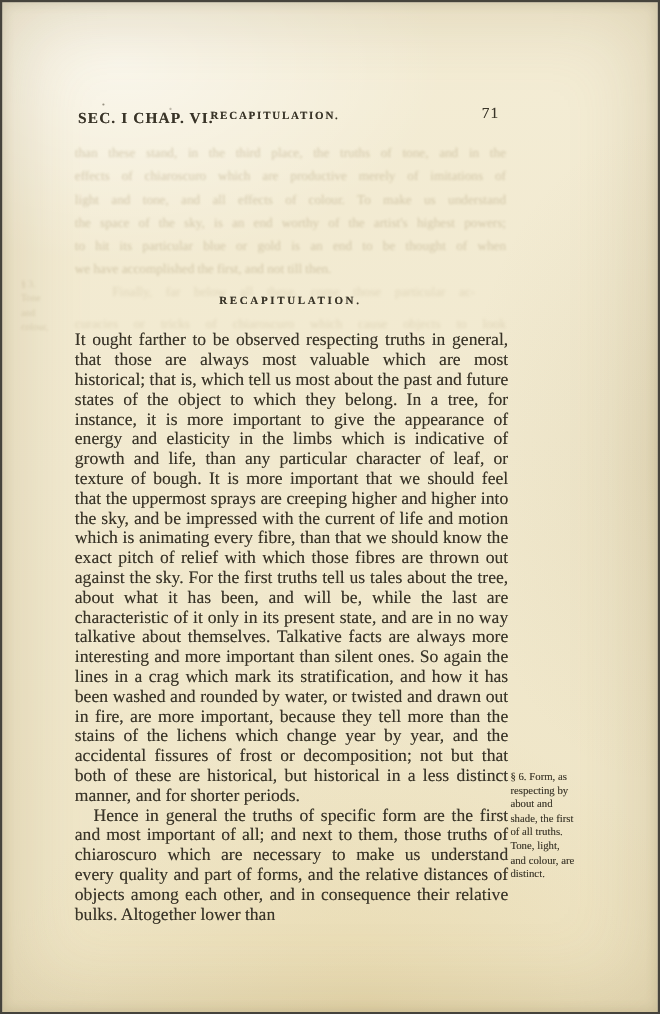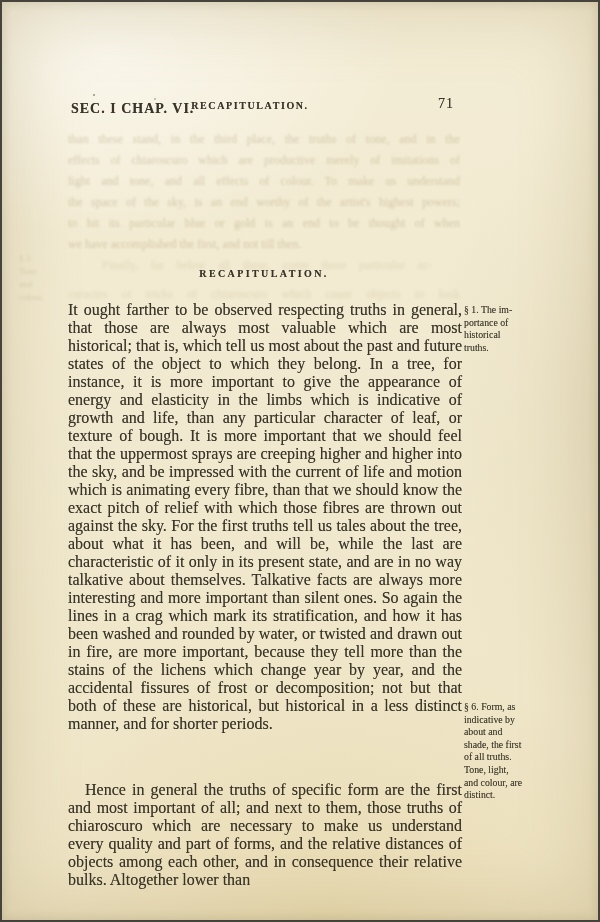--- a/index.html
+++ b/index.html
@@ -68,21 +68,21 @@
   .body-col {
     position: absolute; left: 66px; top: 299px; width: 394px;
   }
   .body-col p {
     margin: 0;
     font-size: 16px;
     line-height: 18px;
     text-align: justify;
     hyphens: none;
   }
-  .body-col p.indent { text-indent: 17px; margin-top: 48px; }
+  .body-col p.indent { text-indent: 17px; }
 
   
   .margin-note {
     position: absolute; left: 462px; width: 96px;
     font-size: 9.8px; line-height: 12.6px;
     color: #3e392c; text-shadow: 0 0 0.4px rgba(62,57,44,0.5);
   }
   .mn-1 { top: 302px; }
   .mn-2 { top: 699px; }
 
@@ -114,30 +114,24 @@
   <div class="rh-center ink">RECAPITULATION.</div>
   <div class="rh-page ink">71</div>
 
   <div class="section-heading ink">RECAPITULATION.</div>
 
   <div class="body-col">
     <p class="ink">It ought farther to be observed respecting truths in general, that those are always most valuable which are most historical; that is, which tell us most about the past and future states of the object to which they belong.  In a tree, for instance, it is more important to give the appearance of energy and elasticity in the limbs which is indicative of growth and life, than any particular character of leaf, or texture of bough.  It is more important that we should feel that the uppermost sprays are creeping higher and higher into the sky, and be impressed with the current of life and motion which is animating every fibre, than that we should know the exact pitch of relief with which those fibres are thrown out against the sky.  For the first truths tell us tales about the tree, about what it has been, and will be, while the last are characteristic of it only in its present state, and are in no way talkative about themselves.  Talkative facts are always more interesting and more important than silent ones.  So again the lines in a crag which mark its stratification, and how it has been washed and rounded by water, or twisted and drawn out in fire, are more important, because they tell more than the stains of the lichens which change year by year, and the accidental fissures of frost or decomposition; not but that both of these are historical, but historical in a less distinct manner, and for shorter periods.</p>
     <p class="ink indent">Hence in general the truths of specific form are the first and most important of all; and next to them, those truths of chiaroscuro which are necessary to make us understand every quality and part of forms, and the relative distances of objects among each other, and in consequence their relative bulks.  Altogether lower than</p>
   </div>
 
-  <div class="margin-note mn-1">
-    <div>§ 1.  The im-</div>
-    <div>portance of</div>
-    <div>historical</div>
-    <div>truths.</div>
-  </div>
 
   <div class="margin-note mn-2">
     <div>§ 6.  Form, as</div>
-    <div>indicative by</div>
+    <div>respecting by</div>
     <div>about and</div>
     <div>shade, the first</div>
     <div>of all truths.</div>
     <div>Tone, light,</div>
     <div>and colour, are</div>
     <div>distinct.</div>
   </div>
 
   <div class="speck" style="left:91px; top:92px; width:2px; height:2px;"></div>
   <div class="speck" style="left:152px; top:96px; width:1.5px; height:1.5px; opacity:.6;"></div>

